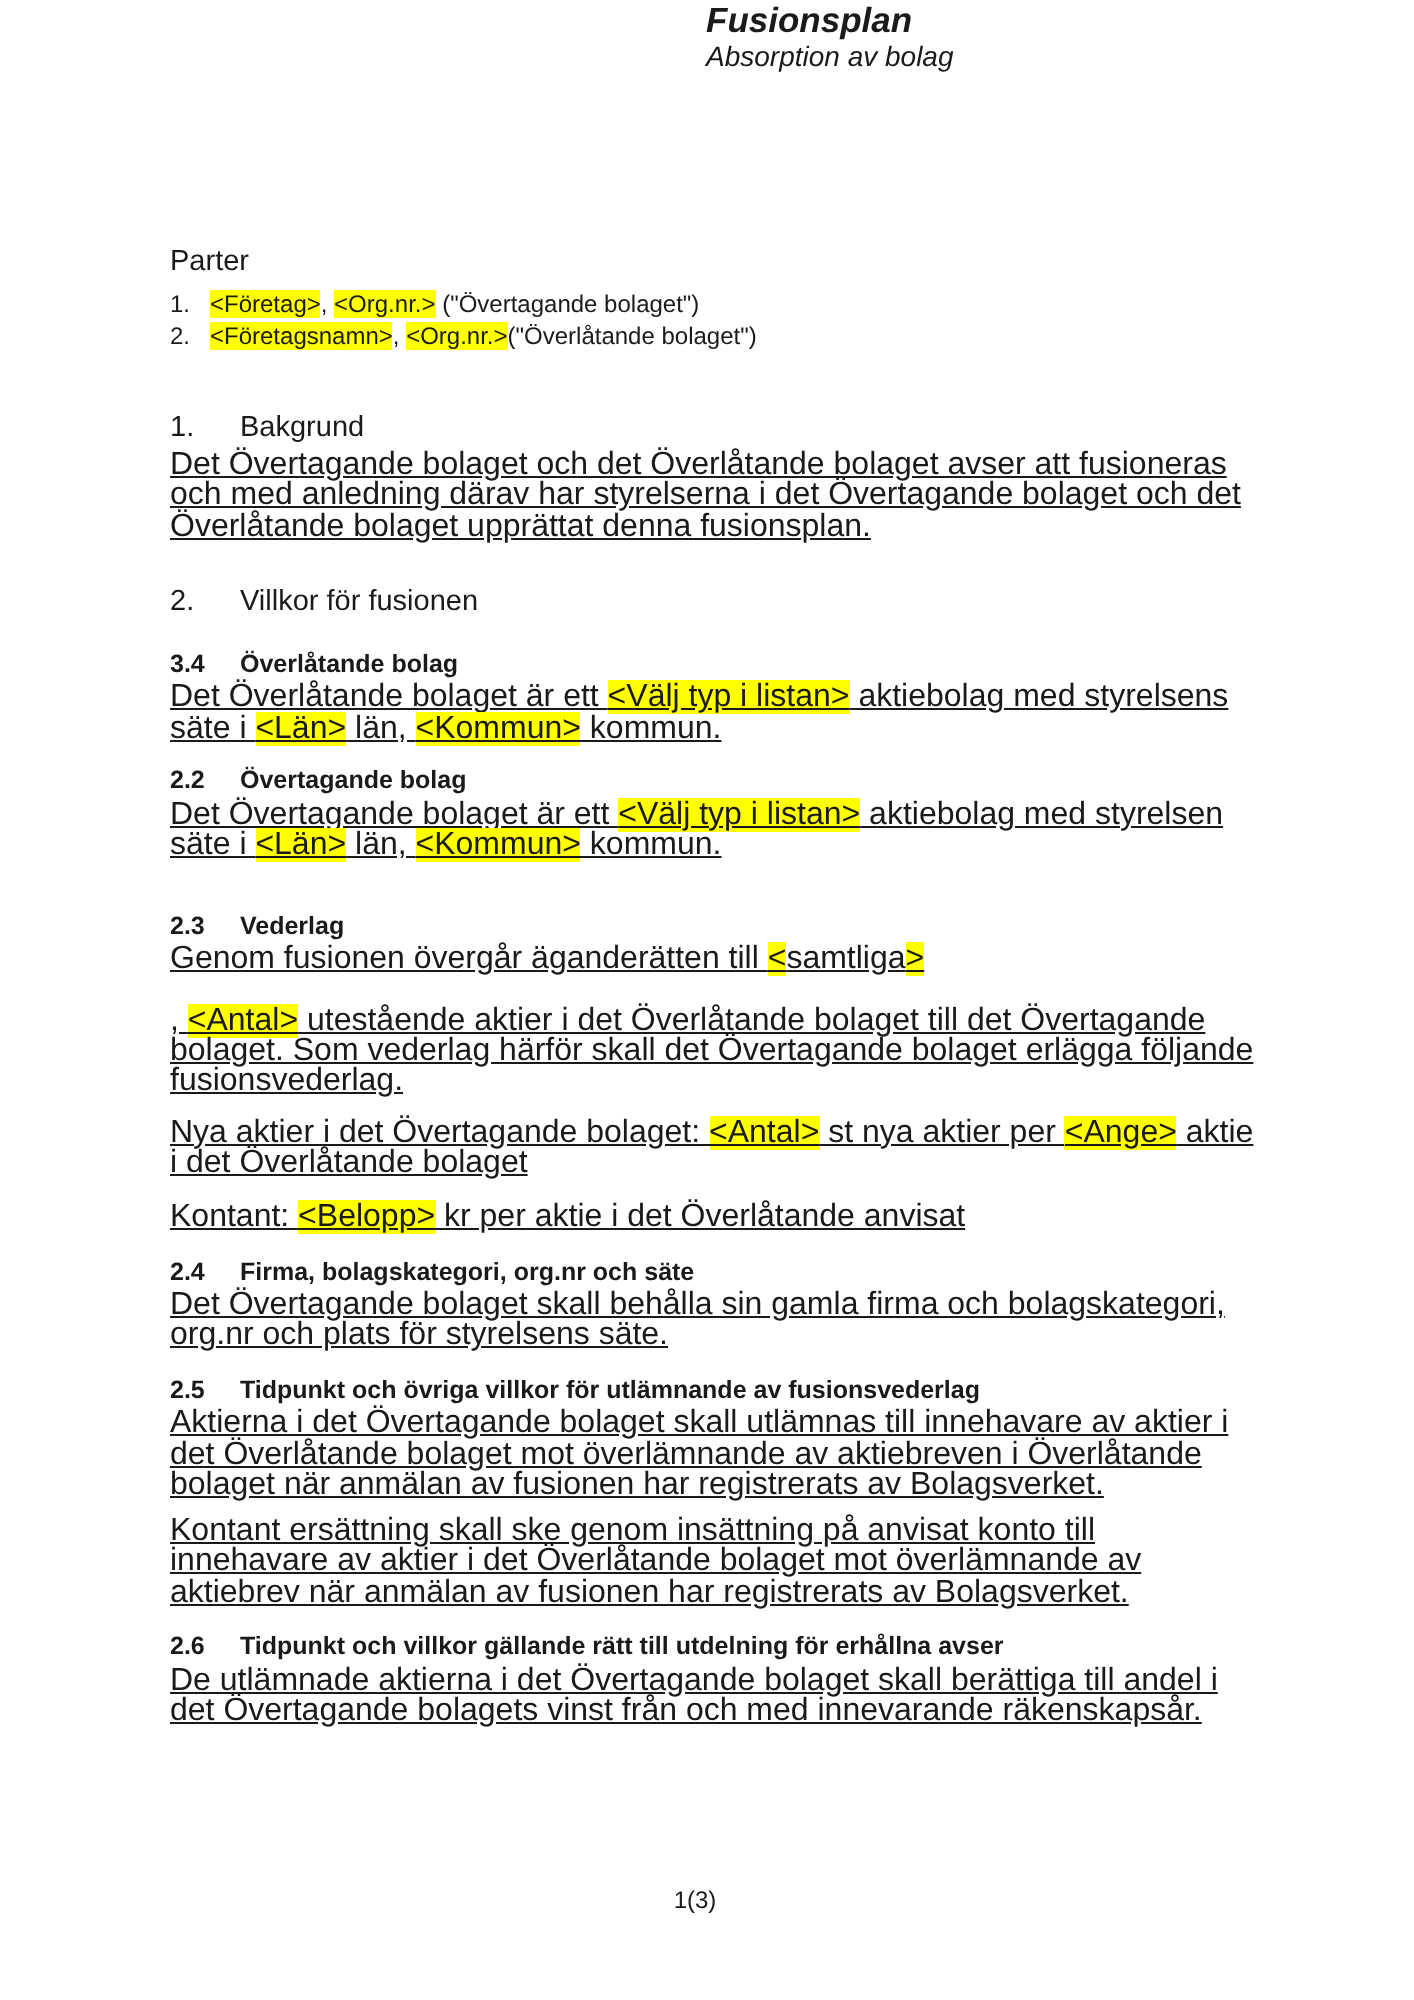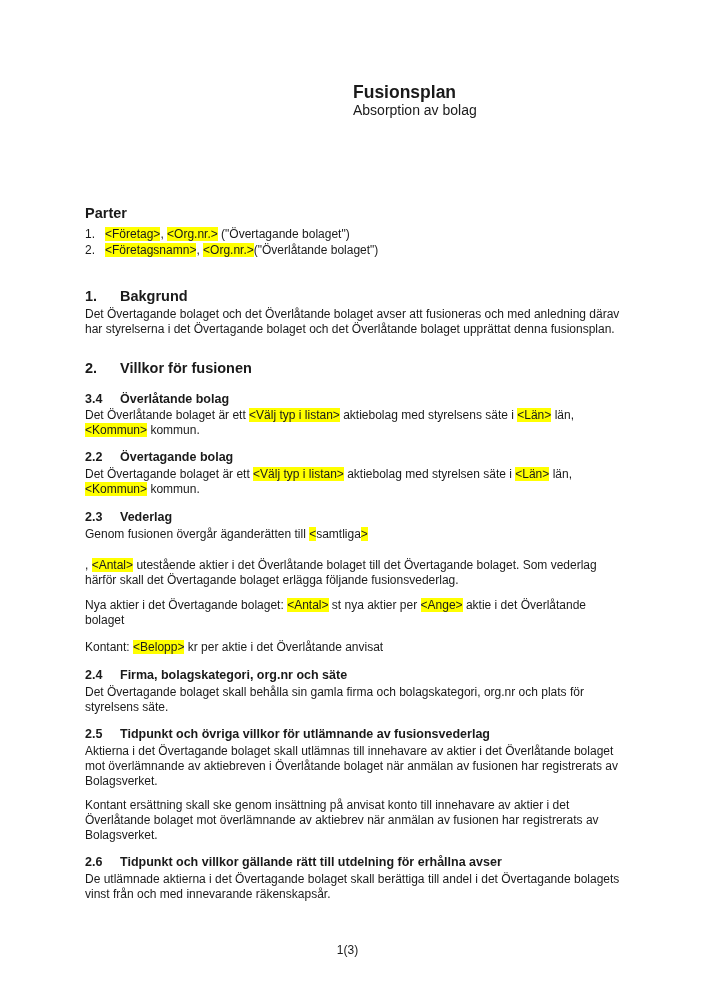--- a/index.html
+++ b/index.html
@@ -8,30 +8,30 @@
     width: 707px;
     height: 1000px;
     margin: 0 auto;
     background: #ffffff;
     box-sizing: border-box;
     padding: 0 80px 0 85px;
     overflow: hidden;
     font-family: "Liberation Sans", sans-serif;
     color: #1a1a1a;
   }
-  .title-block { padding-top: 82px; margin-left: 268px; }
+  .title-block { margin-left: 268px; font-style: italic; }
   .doc-title   { font-size: 17.5px; font-weight: bold; line-height: 20px; }
   .doc-subtitle{ font-size: 14px; line-height: 17px; }
 
-  .h-big { font-size: 14.5px; font-weight: bold; line-height: 17px; display: flex; }
+  .h-big { font-size: 14.5px; font-weight: normal; line-height: 17px; display: flex; }
   .h-sub { font-size: 12.5px; font-weight: bold; line-height: 15px; display: flex; }
   .h-num-big { flex: 0 0 35px; }
   .h-num-sub { flex: 0 0 35px; }
 
-  .body-text { font-size: 12px; line-height: 15.3px; }
+  .body-text { font-size: 16px; line-height: 15.3px; text-decoration: underline; }
   p.body-text { margin: 0; }
 
   .list-row { display: flex; font-size: 12px; line-height: 15.5px; }
   .list-num { flex: 0 0 20px; }
   .list-body { flex: 1 1 auto; }
 
   .hl { background: #ffff00; }
 
   .page-footer {
     position: absolute;
@@ -82,21 +82,21 @@
     <span>Överlåtande bolag</span>
   </div>
   <p class="body-text" style="margin-top:1.5px;"><span>Det Överlåtande bolaget är ett </span><span class="hl">&lt;Välj typ i listan&gt;</span><span> aktiebolag med styrelsens säte i </span><span class="hl">&lt;Län&gt;</span><span> län, </span><span class="hl">&lt;Kommun&gt;</span><span> kommun.</span></p>
 
   <div class="h-sub" style="margin-top:11.5px;">
     <span class="h-num-sub">2.2</span>
     <span>Övertagande bolag</span>
   </div>
   <p class="body-text" style="margin-top:1.5px;"><span>Det Övertagande bolaget är ett </span><span class="hl">&lt;Välj typ i listan&gt;</span><span> aktiebolag med styrelsen säte i </span><span class="hl">&lt;Län&gt;</span><span> län, </span><span class="hl">&lt;Kommun&gt;</span><span> kommun.</span></p>
 
-  <div class="h-sub" style="margin-top:13px;">
+  <div class="h-sub" style="margin-top:25px;">
     <span class="h-num-sub">2.3</span>
     <span>Vederlag</span>
   </div>
   <p class="body-text" style="margin-top:1.5px;"><span>Genom fusionen övergår äganderätten till </span><span class="hl">&lt;</span><span>samtliga</span><span class="hl">&gt;</span></p>
   <p class="body-text" style="margin-top:15.5px;"><span>, </span><span class="hl">&lt;Antal&gt;</span><span> utestående aktier i det Överlåtande bolaget till det Övertagande bolaget. Som vederlag härför skall det Övertagande bolaget erlägga följande fusionsvederlag.</span></p>
   <p class="body-text" style="margin-top:10px;"><span>Nya aktier i det Övertagande bolaget: </span><span class="hl">&lt;Antal&gt;</span><span> st nya aktier per </span><span class="hl">&lt;Ange&gt;</span><span> aktie i det Överlåtande bolaget</span></p>
   <p class="body-text" style="margin-top:11.5px;"><span>Kontant: </span><span class="hl">&lt;Belopp&gt;</span><span> kr per aktie i det Överlåtande anvisat</span></p>
 
   <div class="h-sub" style="margin-top:12.5px;">
     <span class="h-num-sub">2.4</span>

